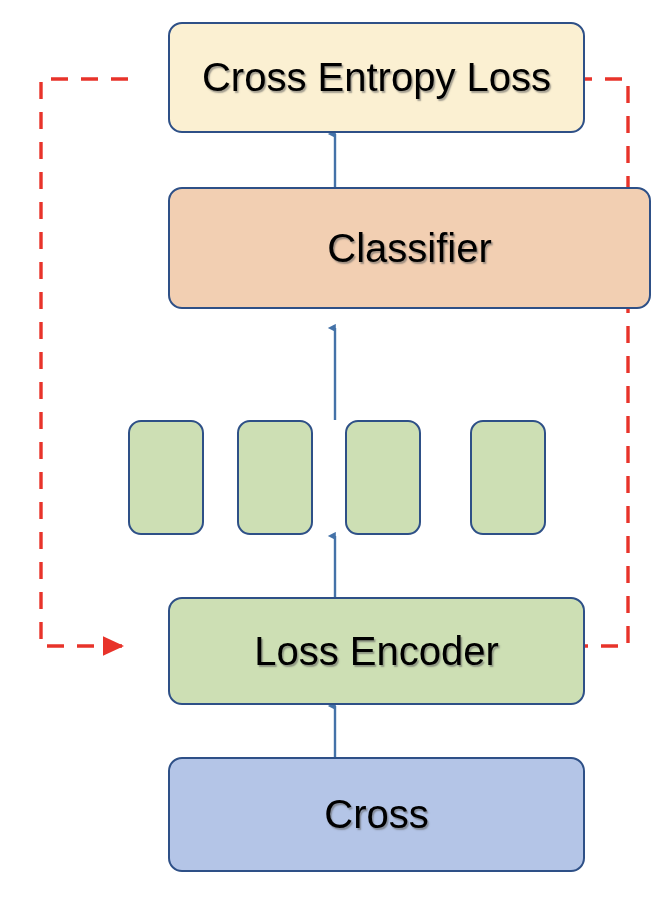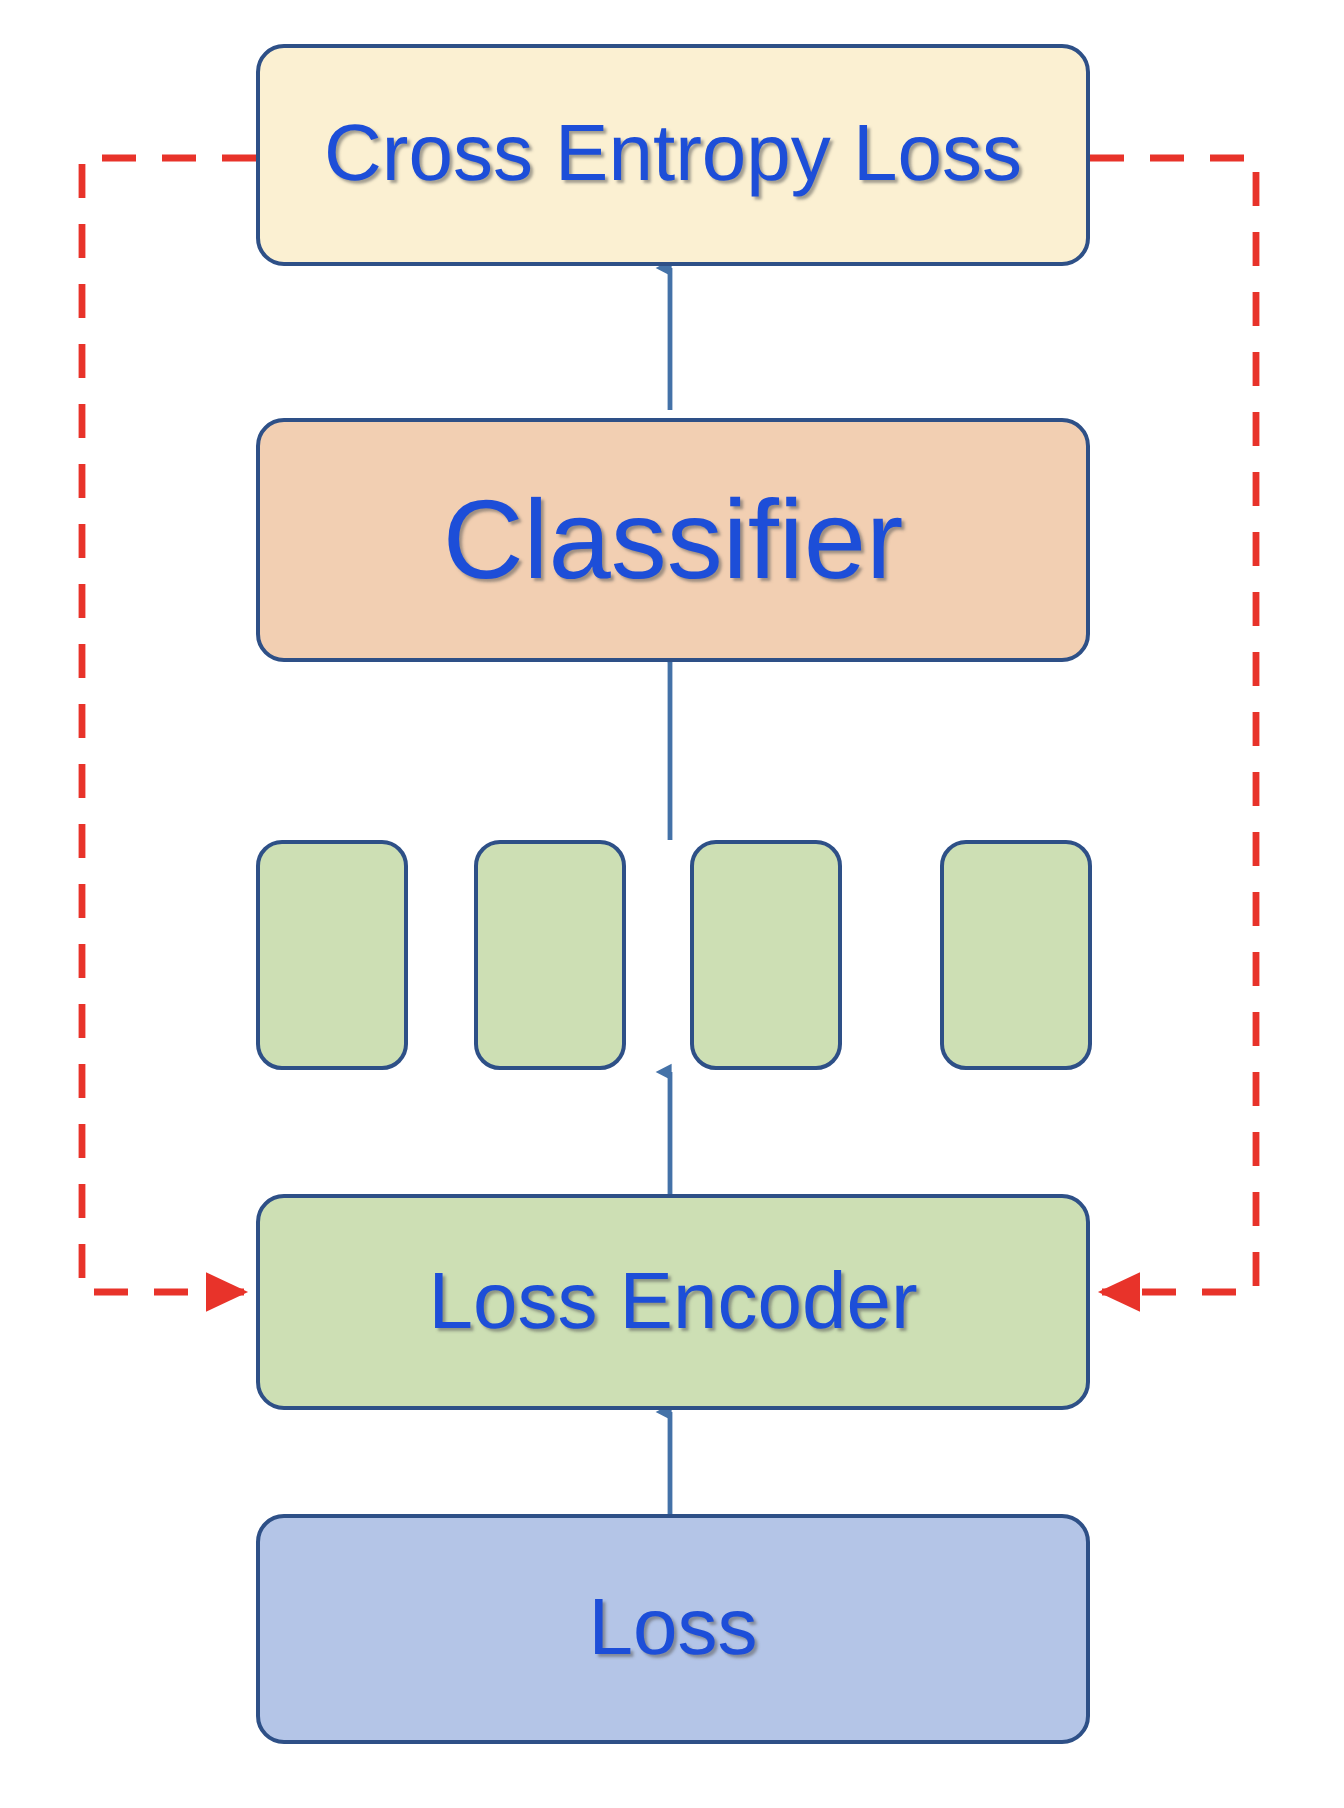--- a/index.html
+++ b/index.html
@@ -19,41 +19,42 @@
   }
   .node {
     position: absolute;
     box-sizing: border-box;
     border: 2px solid #2E5087;
     border-radius: 14px;
     display: flex;
     align-items: center;
     justify-content: center;
     text-align: center;
-    color: #1d4ed8;
+    color: #000000;
     text-shadow: 1.5px 1.5px 1.5px rgba(90,90,90,0.55);
     line-height: 1.12;
     z-index: 3;
+    margin-left: 40px;
   }
   #loss-node {
     left: 128px;
     top: 22px;
     width: 417px;
     height: 111px;
     background: #FBF0D2;
     font-size: 40px;
     padding: 0 22px;
   }
   #classifier-node {
     left: 128px;
-    top: 209px;
-    width: 417px;
+    top: 187px;
+    width: 483px;
     height: 122px;
     background: #F2CFB2;
-    font-size: 56px;
+    font-size: 40px;
   }
   #encoder-node {
     left: 128px;
     top: 597px;
     width: 417px;
     height: 108px;
     background: #CDDFB4;
     font-size: 40px;
   }
   #text-node {
@@ -132,16 +133,16 @@
   <div class="token" id="token-0"></div>
   <div class="token" id="token-1"></div>
   <div class="token" id="token-2"></div>
   <div class="token" id="token-3"></div>
 
   <div class="node" id="encoder-node">
     <span>Loss Encoder</span>
   </div>
 
   <div class="node" id="text-node">
-    <span>Loss</span>
+    <span>Cross</span>
   </div>
 
 </div>
 
 </body></html>

